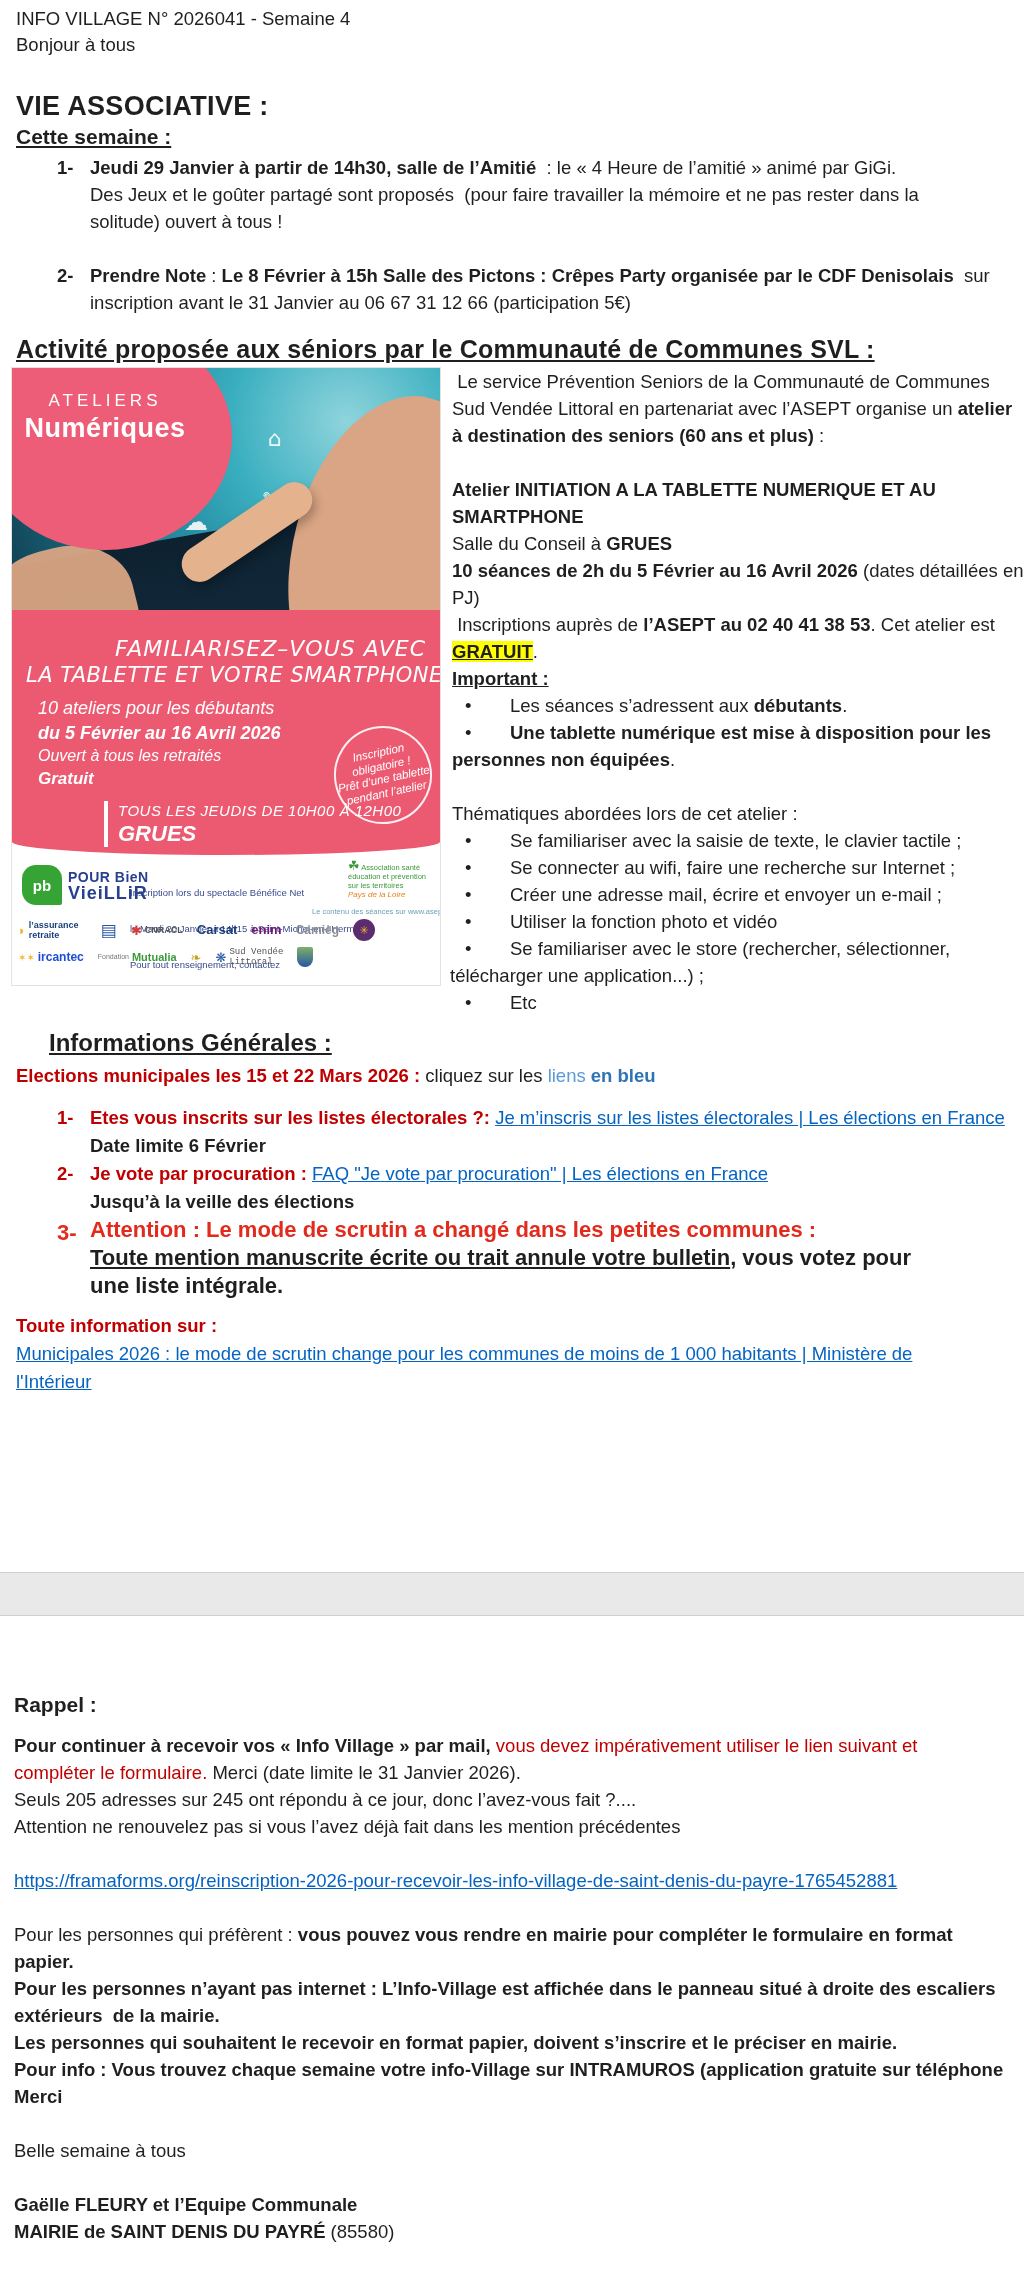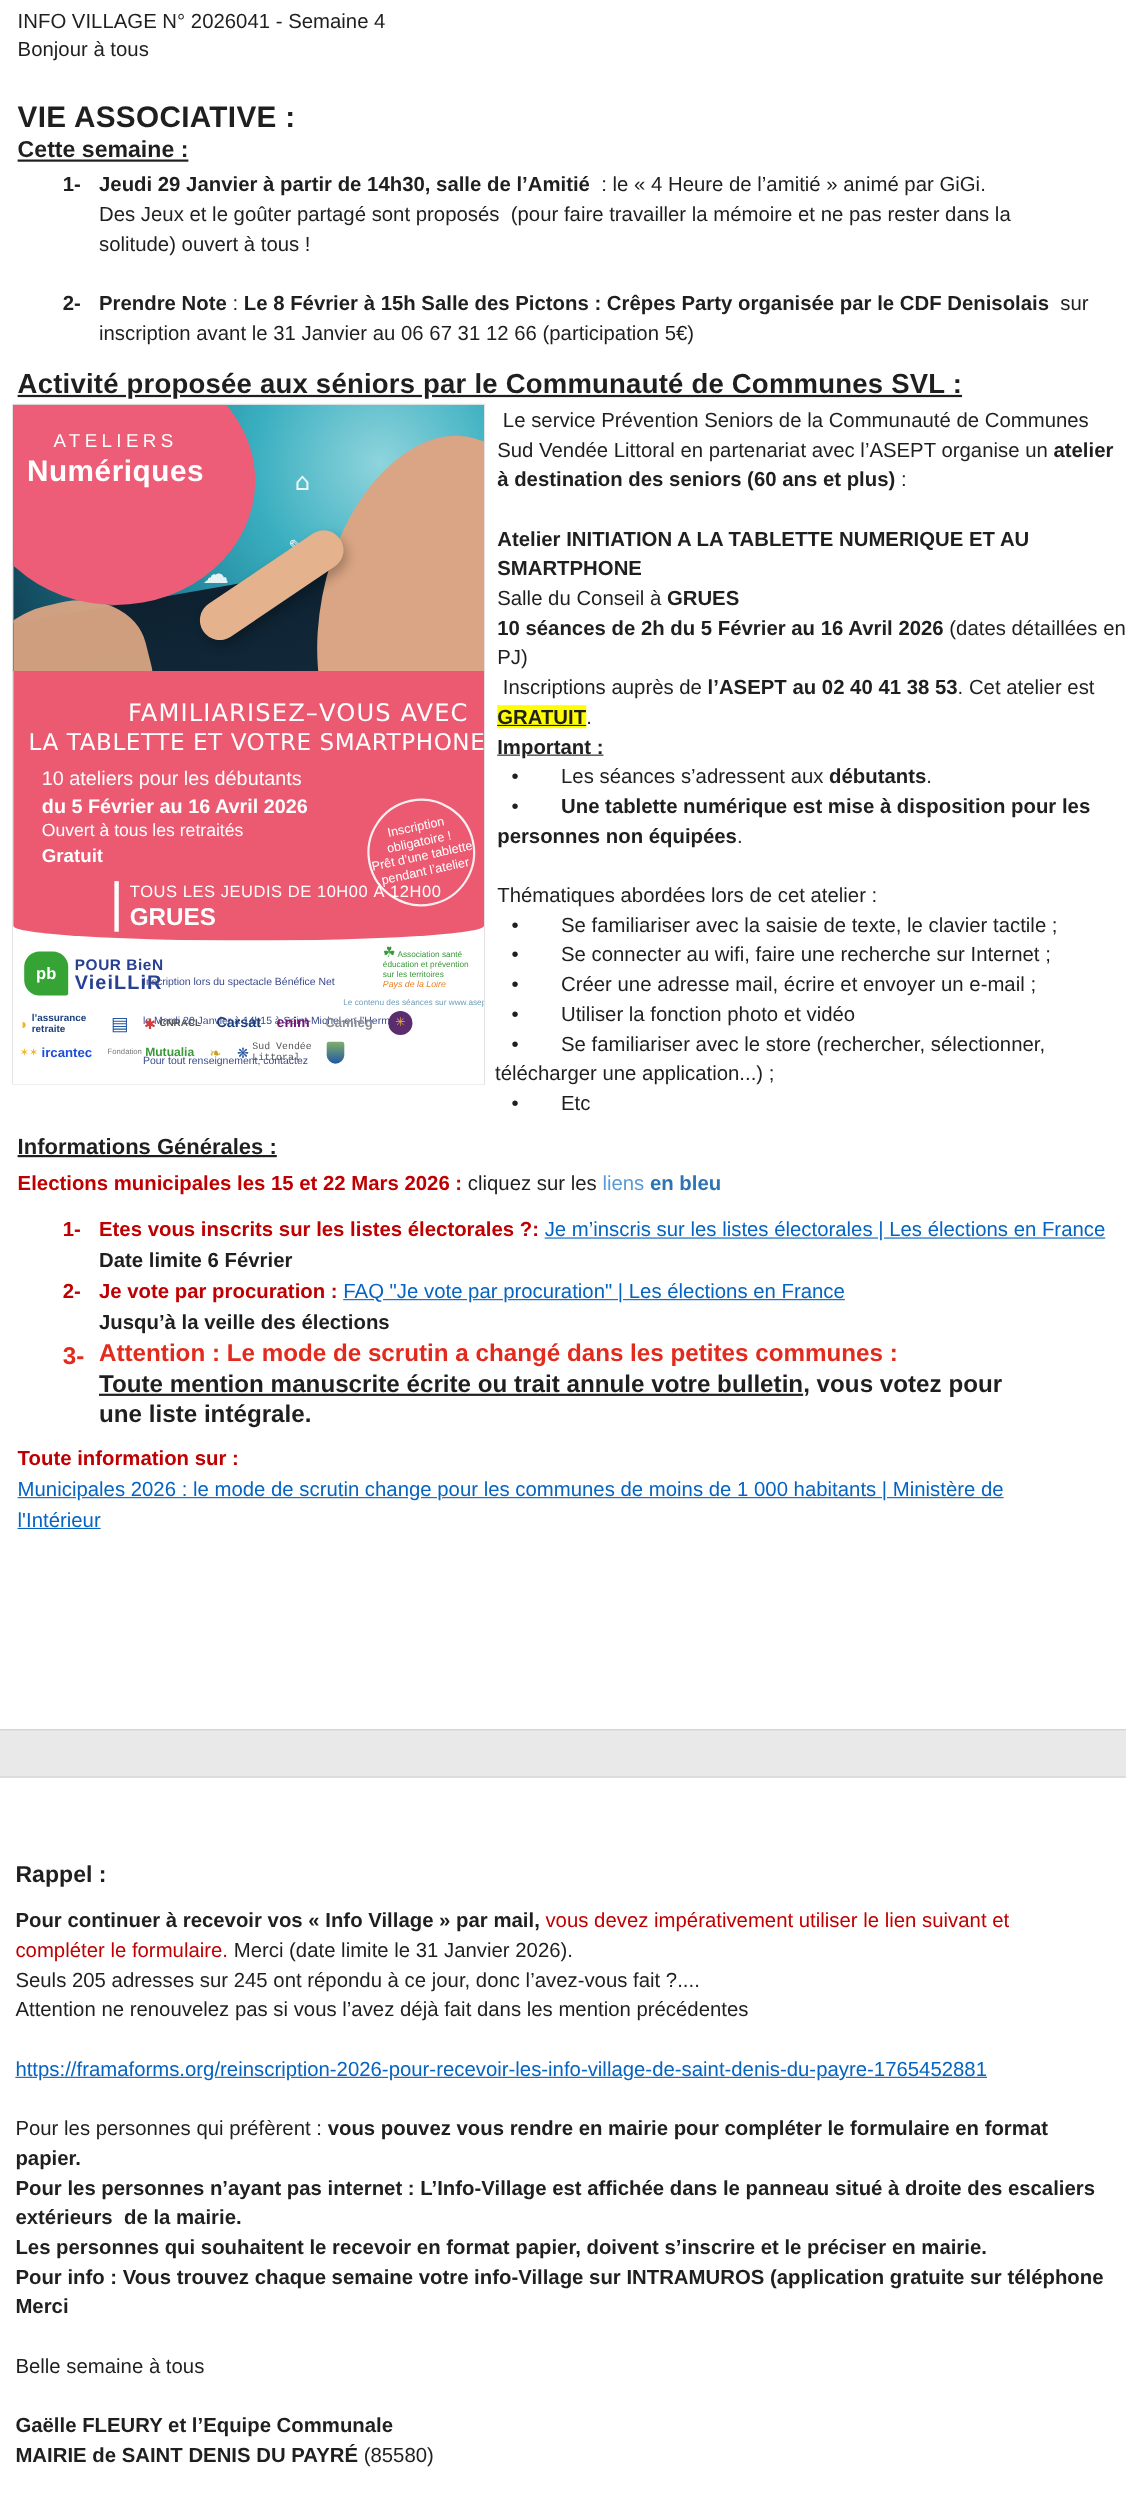--- a/index.html
+++ b/index.html
@@ -13,21 +13,21 @@
   .red3 { color:#e22a1d; font-weight:700; }
   .lnk { color:#0563c1; text-decoration:underline; cursor:pointer; }
   .hl { background:#ffff00; }
   .blank { height:27px; }
 
   
   .h-doc { font-size:18.5px; line-height:26px; white-space:pre; }
   .h-vie { font-size:27px; line-height:32px; font-weight:700; letter-spacing:.3px; }
   .h-cette { font-size:21px; line-height:26px; font-weight:700; text-decoration:underline; margin-top:2px; }
   .h-act { font-size:25px; line-height:30px; font-weight:700; text-decoration:underline; letter-spacing:.2px; white-space:pre; }
-  .h-info { font-size:20px; line-height:30px; font-weight:700; text-decoration:underline; }
+  .h-info { font-size:24px; line-height:30px; font-weight:700; text-decoration:underline;margin-left:33px; }
   .h-rappel { font-size:21px; line-height:30px; font-weight:700; }
 
   
   .li { display:flex; margin-left:41px; }
   .li .num { flex:none; width:33px; font-weight:700; font-size:18.5px; line-height:27px; }
   .li .num.r { color:#c00000; }
   .li .num.r3 { color:#e22a1d; font-size:22px; line-height:33px; }
   .big { font-size:22px; line-height:33px; }
 
   
@@ -48,21 +48,21 @@
     background:linear-gradient(180deg,#0d2130 0%, #142c3e 60%, #0a1a26 100%); transform:rotate(-10deg); }
   .hand-arm { position:absolute; right:-52px; top:26px; width:200px; height:320px; background:#d9a584;
     border-radius:48% 52% 42% 58%; transform:rotate(18deg); }
   .hand-finger { position:absolute; right:118px; top:146px; width:150px; height:36px; background:#e4b28d;
     border-radius:18px; transform:rotate(-34deg); box-shadow:0 6px 10px rgba(0,0,0,.25); }
   .hand2 { position:absolute; left:-26px; bottom:-58px; width:150px; height:120px; background:#d9a584;
     border-radius:50% 50% 40% 60%; transform:rotate(-14deg); opacity:.95; }
   .doodle { position:absolute; color:rgba(255,255,255,.88); font-family:"DejaVu Sans",sans-serif; }
 
   .poster-pink { position:relative; height:245px; background:#ec5a72; color:#fff;
-    border-bottom-left-radius:60% 16px; border-bottom-right-radius:60% 16px; }
+    border-bottom-left-radius:60% 16px; border-bottom-right-radius:60% 16px;font-style:italic; }
   .pp-title1 { font-family:"DejaVu Sans",sans-serif; font-size:22px; line-height:26px; letter-spacing:1px;
     text-align:right; padding:26px 14px 0 0; white-space:pre; }
   .pp-title2 { font-family:"DejaVu Sans",sans-serif; font-size:21px; line-height:26px; letter-spacing:.5px;
     padding-left:14px; white-space:pre; }
   .pp-sub { padding-left:26px; white-space:pre; }
   .pp-sub.s1 { font-size:18px; line-height:25px; margin-top:8px; }
   .pp-sub.s2 { font-size:18px; line-height:24px; font-weight:700; }
   .pp-sub.s3 { font-size:16px; line-height:22px; }
   .pp-sub.s4 { font-size:17px; line-height:24px; font-weight:700; }
   .pp-badge { position:absolute; right:8px; top:116px; width:98px; height:98px; border:2px solid rgba(255,255,255,.9);

